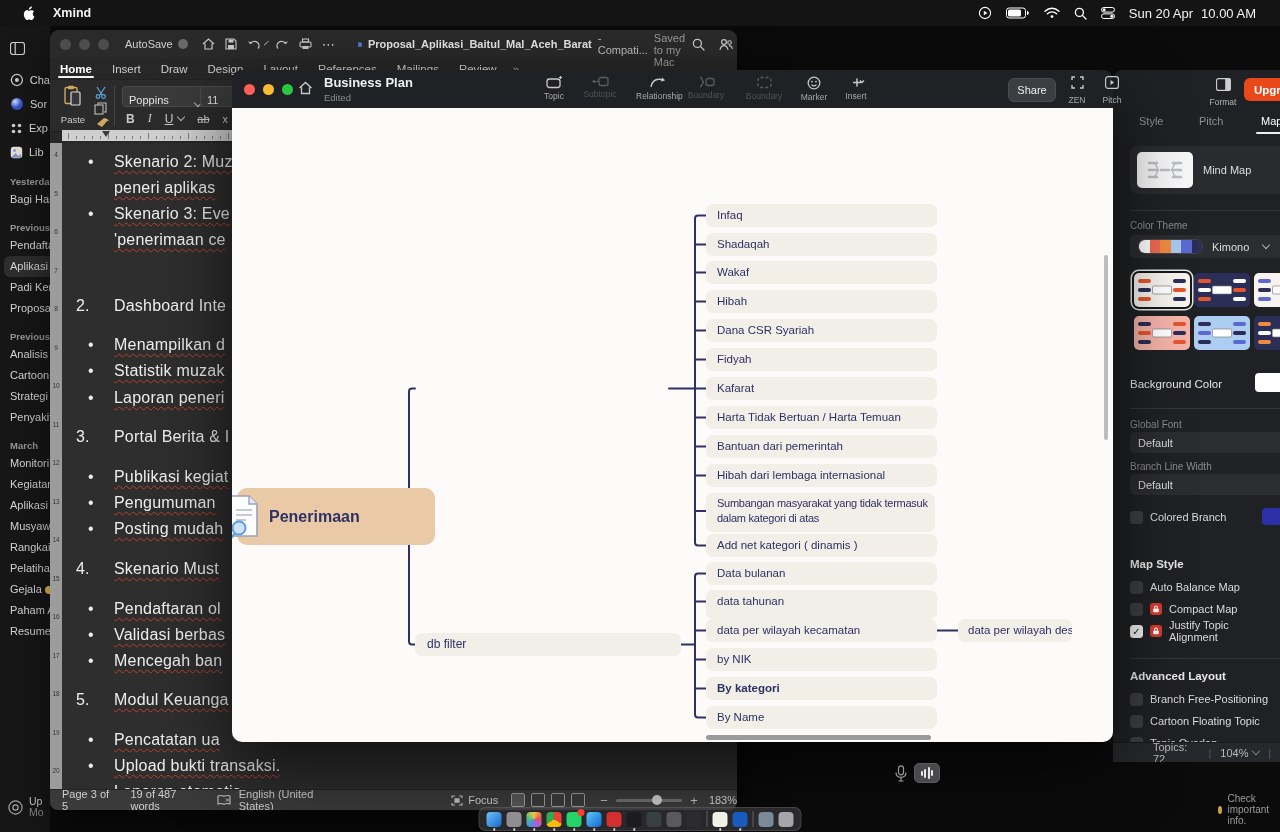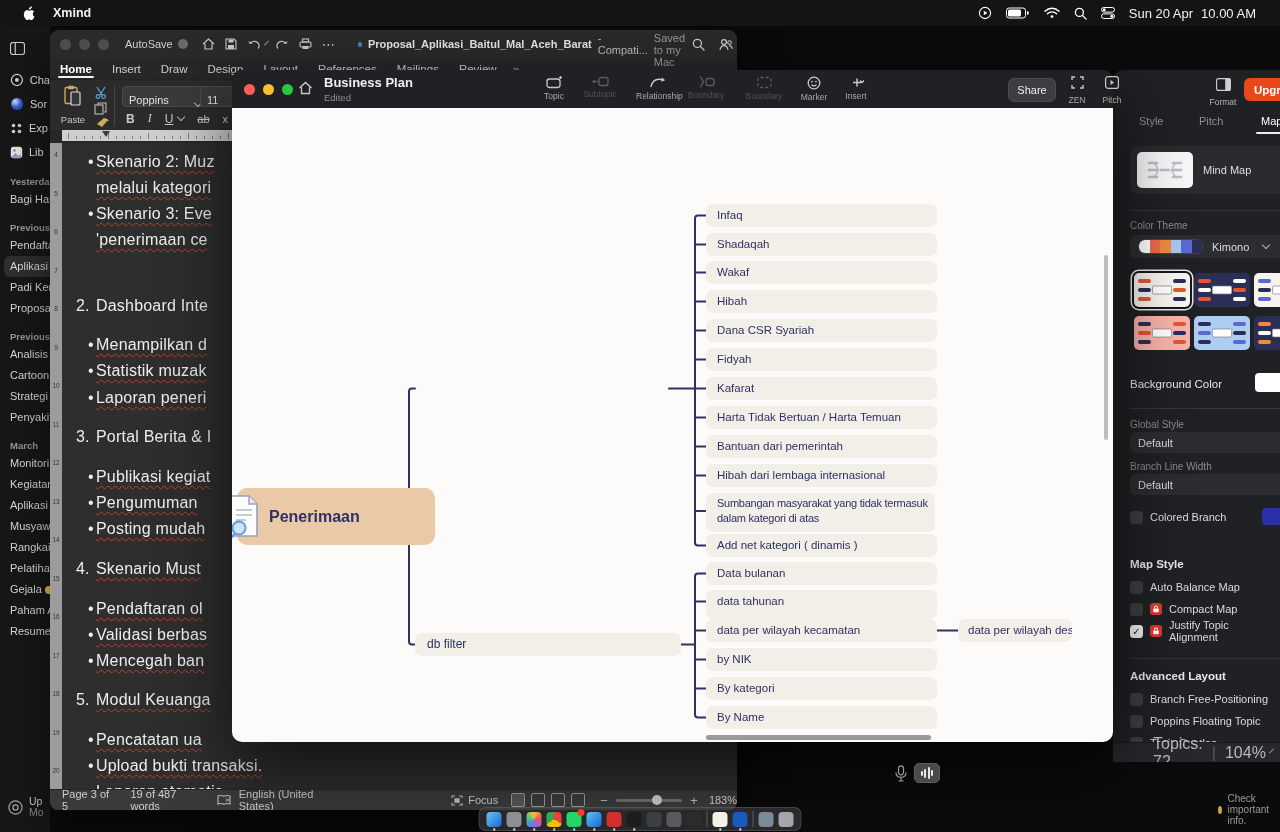--- a/index.html
+++ b/index.html
@@ -31,42 +31,42 @@
   #wtabs .wtab.on:after{content:"";position:absolute;left:8px;right:8px;bottom:1px;height:2px;background:#f0f0f0;border-radius:2px}
   .rbtn{display:flex;align-items:center;gap:5px;border:1px solid #4e4e4e;background:#323232;border-radius:5px;height:17px;padding:0 8px;font-size:11px;color:#dcdcdc}
   #wtools{position:absolute;left:0;top:49px;right:0;height:51px;background:#2b2b2b;border-top:1px solid #222;border-bottom:1px solid #1f1f1f}
   .wselect{background:#3a3a3a;border:1px solid #4a4a4a;border-radius:4px;color:#e4e4e4;font-size:11px;display:flex;align-items:flex-end;padding:0 6px;height:19px}
   .chev{display:inline-block;width:5px;height:5px;border-right:1.4px solid #b5b5b5;border-bottom:1.4px solid #b5b5b5;transform:rotate(45deg);margin-left:5px;margin-top:-3px}
   #hruler{position:absolute;left:12px;top:100px;right:0;height:11px;background:#cfcfcf}
   #vruler{position:absolute;left:0;top:113px;width:12px;bottom:20px;background:#9c9c9c;overflow:hidden}
   #docarea{position:absolute;left:12px;top:113px;right:0;bottom:20px;background:#2e2e2e;overflow:hidden}
   .dline{position:absolute;white-space:nowrap;font-size:16px;color:#ededed;letter-spacing:.2px}
   .dline .mk{position:absolute;left:0;width:40px}
-  .dline .tx{margin-left:20px}
+  .dline .tx{margin-left:38px}
   .wavy{text-decoration:underline;text-decoration-style:wavy;text-decoration-color:#b8402f;text-decoration-thickness:1px;text-underline-offset:3px}
   #wstatus{position:absolute;left:0;right:0;bottom:0;height:20px;background:#3a3a3a;border-top:1px solid #242424;display:flex;align-items:center;
     font-size:11px;color:#cfcfcf;gap:0;padding-left:12px}
   .vico{width:13px;height:12px;border:1px solid #9b9b9b;border-radius:2px;margin-right:6px;position:relative}
   
   #xback{position:absolute;left:1113px;top:70px;width:167px;height:692px;background:#202124;z-index:4;color:#d8d8d8;overflow:hidden;border-radius:10px 0 0 0}
   .ptab{font-size:11px;color:#8f8f8f;position:absolute;top:45px}
   .ptab.on{color:#fff}
   .plabel{font-size:10px;color:#8b8b8b;position:absolute;left:17px}
   .pheader{font-size:11.5px;color:#e8e8e8;position:absolute;left:17px}
   .prow{position:absolute;left:17px;right:-8px;background:#2c2d30;border-radius:5px;height:21px;display:flex;align-items:center;font-size:11px;color:#dcdcdc;padding-left:8px}
   .pdivider{position:absolute;left:17px;right:0;height:1px;background:#35363a}
   .cbx{width:13px;height:13px;border-radius:3.5px;background:#3d3e42;flex:0 0 auto}
   .cbx.checked{background:#f2f2f2;color:#222;font-size:10px;line-height:13px;text-align:center;font-weight:700}
   .lock{width:12px;height:12px;border-radius:3px;background:#d63b2f;display:flex;align-items:center;justify-content:center;flex:0 0 auto}
   .chkrow{position:absolute;left:17px;display:flex;align-items:center;gap:7px;font-size:11px;color:#dcdcdc;height:14px}
   .thumb{position:absolute;width:56px;height:34px;border-radius:5px;overflow:hidden}
   .thumb.sel{box-shadow:0 0 0 2px #17181a,0 0 0 3.5px #e6e6e6}
   .tbar{position:absolute;width:13px;height:4px;border-radius:2px}
   .tpill{position:absolute;left:50%;top:50%;transform:translate(-50%,-50%);width:18px;height:7px;border-radius:2px}
-  #xbstatus{position:absolute;left:0;right:0;bottom:0;height:19px;background:#27282b;border-top:1px solid #1a1a1c;display:flex;align-items:center;font-size:16px;color:#b9b9b9}
+  #xbstatus{position:absolute;left:0;right:0;bottom:0;height:19px;background:#27282b;border-top:1px solid #1a1a1c;display:flex;align-items:center;font-size:11px;color:#b9b9b9}
   
   #xwin{position:absolute;left:232px;top:70px;width:881px;height:672px;z-index:10;border-radius:10px;
     box-shadow:0 25px 70px rgba(0,0,0,.65);background:#202124}
   #xtitle{position:absolute;left:0;top:0;right:0;height:38px;background:#202124;border-radius:10px 10px 0 0;border-bottom:1px solid #141414}
   .xtool{position:absolute;top:6px;width:44px;text-align:center;color:#c9c9c9}
   .xtool .lab{font-size:8.5px;color:#a8a8a8;display:block;margin-top:2px}
   .xtool.dis{opacity:.35}
   #xcanvas{position:absolute;left:0;top:38px;right:0;bottom:0;background:#fcfbfa;border-radius:0 0 10px 10px;overflow:hidden}
   .node{position:absolute;background:#f2eee8;border-radius:7px;color:#2e3163;font-size:11.5px;line-height:23px;padding-left:11px;white-space:nowrap;overflow:hidden}
   .bnode{position:absolute;background:#f2eee8;border-radius:7px;color:#2e3163;font-size:12px;line-height:23px;padding-left:12px;white-space:nowrap}
@@ -448,21 +448,21 @@
       <span style="position: absolute; left: 0px; width: 12px; text-align: center; top: 393px; font-size: 6.5px; color: rgb(53, 53, 53);">14</span>
       <span style="position: absolute; left: 0px; width: 12px; text-align: center; top: 431.5px; font-size: 6.5px; color: rgb(53, 53, 53);">15</span>
       <span style="position: absolute; left: 0px; width: 12px; text-align: center; top: 470px; font-size: 6.5px; color: rgb(53, 53, 53);">16</span>
       <span style="position: absolute; left: 0px; width: 12px; text-align: center; top: 508.5px; font-size: 6.5px; color: rgb(53, 53, 53);">17</span>
       <span style="position: absolute; left: 0px; width: 12px; text-align: center; top: 547px; font-size: 6.5px; color: rgb(53, 53, 53);">18</span>
       <span style="position: absolute; left: 0px; width: 12px; text-align: center; top: 585.5px; font-size: 6.5px; color: rgb(53, 53, 53);">19</span>
       <span style="position: absolute; left: 0px; width: 12px; text-align: center; top: 624px; font-size: 6.5px; color: rgb(53, 53, 53);">20</span>
     </div>
   <div id="docarea">
       <div class="dline" style="top: 10px; left: 14px;"><span class="mk" style="left: 12px;">•</span><span class="tx wavy">Skenario 2: Muz</span></div>
-      <div class="dline" style="top: 36px; left: 14px;"><span class="mk"></span><span class="tx wavy">melalui kategori</span></div>
+      <div class="dline" style="top: 36px; left: 14px;"><span class="mk"></span><span class="tx wavy">peneri aplikas</span></div>
       <div class="dline" style="top: 62px; left: 14px;"><span class="mk" style="left: 12px;">•</span><span class="tx wavy">Skenario 3: Eve</span></div>
       <div class="dline" style="top: 88px; left: 14px;"><span class="mk"></span><span class="tx wavy">'penerimaan ce</span></div>
       <div class="dline" style="top: 154px; left: 14px;"><span class="mk">2.</span><span class="tx">Dashboard Inte</span></div>
       <div class="dline" style="top: 193px; left: 14px;"><span class="mk" style="left: 12px;">•</span><span class="tx wavy">Menampilkan d</span></div>
       <div class="dline" style="top: 219px; left: 14px;"><span class="mk" style="left: 12px;">•</span><span class="tx wavy">Statistik muzak</span></div>
       <div class="dline" style="top: 246px; left: 14px;"><span class="mk" style="left: 12px;">•</span><span class="tx wavy">Laporan peneri</span></div>
       <div class="dline" style="top: 285px; left: 14px;"><span class="mk">3.</span><span class="tx">Portal Berita &amp; I</span></div>
       <div class="dline" style="top: 325px; left: 14px;"><span class="mk" style="left: 12px;">•</span><span class="tx wavy">Publikasi kegiat</span></div>
       <div class="dline" style="top: 351px; left: 14px;"><span class="mk" style="left: 12px;">•</span><span class="tx wavy">Pengumuman</span></div>
       <div class="dline" style="top: 377px; left: 14px;"><span class="mk" style="left: 12px;">•</span><span class="tx wavy">Posting mudah</span></div>
@@ -612,21 +612,21 @@
         <span class="tbar" style="left: 4px; top: 15px; background: rgb(255, 255, 255);"></span>
         <span class="tbar" style="left: 4px; top: 24px; background: rgb(240, 138, 62);"></span>
         <span class="tpill" style="background: rgb(255, 255, 255); border: 1px solid rgba(0, 0, 0, 0.35);"></span>
       </div>
     </div>
 
   <span class="pheader" style="top:308px">Background Color</span>
   <div class="abs" style="left:142px;top:303px;width:40px;height:19px;border-radius:4px;background:#ffffff"></div>
 
   <div class="pdivider" style="top:338px"></div>
-  <span class="plabel" style="top:349px">Global Style</span>
+  <span class="plabel" style="top:349px">Global Font</span>
   <div class="prow" style="top:362px">
       <span>Default</span>
     </div>
   <span class="plabel" style="top:391px">Branch Line Width</span>
   <div class="prow" style="top:404px">
       <span>Default</span>
     </div>
 
   <div class="chkrow" style="top:440px">
     <span class="cbx"></span>
@@ -664,21 +664,21 @@
 
   <div class="pdivider" style="top:588px"></div>
   <span class="pheader" style="top:600px;font-weight:600">Advanced Layout</span>
   <div id="adv-rows">
       <div class="chkrow" style="top: 622px;">
         <span class="cbx"></span>
         <span>Branch Free-Positioning</span>
       </div>
       <div class="chkrow" style="top: 644px;">
         <span class="cbx"></span>
-        <span>Poppins Floating Topic</span>
+        <span>Cartoon Floating Topic</span>
       </div>
       <div class="chkrow" style="top: 666px;">
         <span class="cbx"></span>
         <span>Topic Overlap</span>
       </div>
     </div>
 
   <div id="xbstatus">
     <span style="margin-left:40px">Topics: 72</span>
     <span style="margin:0 9px;color:#55565a">|</span>
@@ -818,21 +818,21 @@
         <div class="node" style="left: 474px; top: 269px; width: 220px; height: 23px;">Kafarat</div>
         <div class="node" style="left: 474px; top: 298px; width: 220px; height: 23px;">Harta Tidak Bertuan / Harta Temuan</div>
         <div class="node" style="left: 474px; top: 327px; width: 220px; height: 23px;">Bantuan dari pemerintah</div>
         <div class="node" style="left: 474px; top: 356px; width: 220px; height: 23px;">Hibah dari lembaga internasional</div>
         <div class="node node-tall" style="left: 474px; top: 385px; width: 218px; height: 36px;">Sumbangan masyarakat yang tidak termasuk dalam kategori di atas</div>
         <div class="node" style="left: 474px; top: 426px; width: 220px; height: 23px;">Add net kategori ( dinamis )</div>
         <div class="node" style="left: 474px; top: 454px; width: 220px; height: 23px;">Data bulanan</div>
         <div class="node" style="left: 474px; top: 482px; width: 220px; height: 29px;">data tahunan</div>
         <div class="node" style="left: 474px; top: 511px; width: 220px; height: 23px;">data per wilayah kecamatan</div>
         <div class="node" style="left: 474px; top: 540px; width: 220px; height: 23px;">by NIK</div>
-        <div class="node" style="left: 474px; top: 569px; width: 220px; height: 23px;">By kategori</div>
+        <div class="node" style="left: 474px; top: 569px; width: 220px; height: 23px; font-weight: bold;">By kategori</div>
         <div class="node" style="left: 474px; top: 598px; width: 220px; height: 23px;">By Name</div>
       </div>
     <div class="node" style="left:726px;top:511px;width:104px;height:23px;padding-left:10px">
       <span>data per wilayah desa</span>
     </div>
 
     <div class="sbarh" style="left:474px;top:627px;width:225px;height:5px"></div>
     <div class="sbarv" style="left:872px;top:147px;width:4px;height:185px"></div>
   </div>
 </div>

